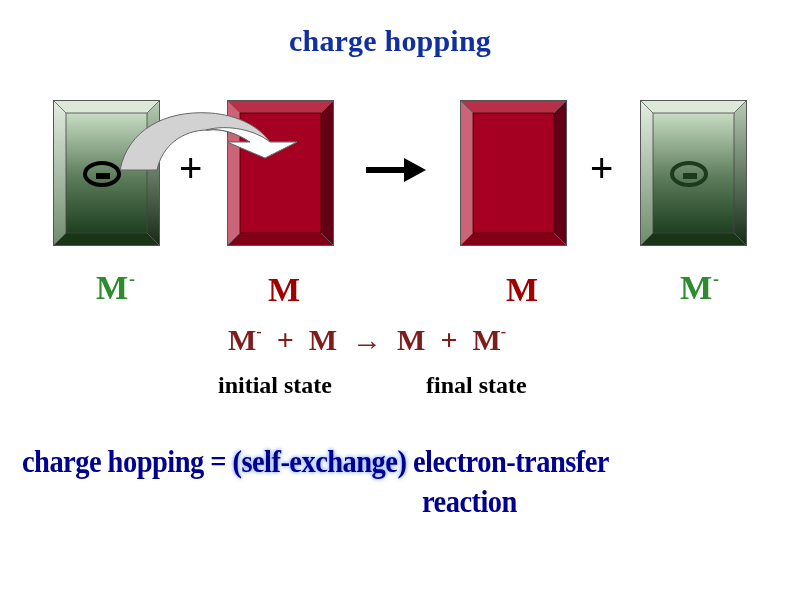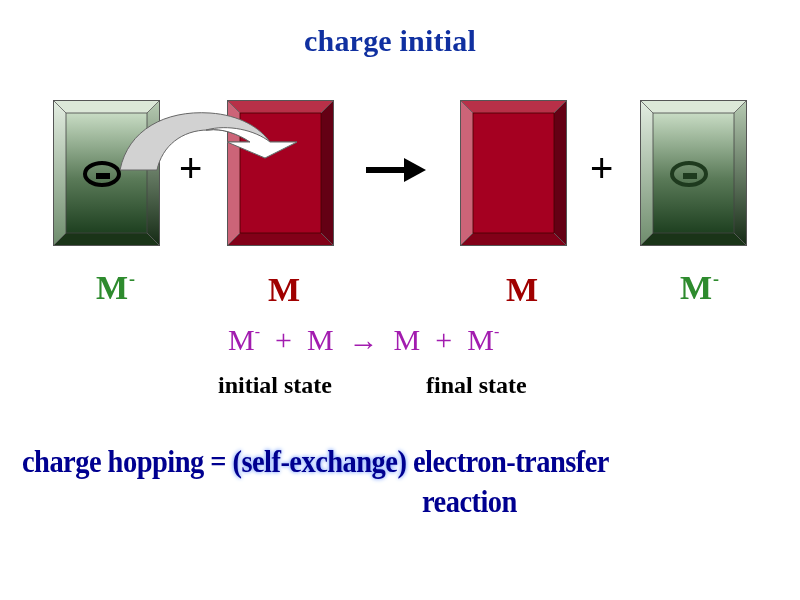--- a/index.html
+++ b/index.html
@@ -6,30 +6,30 @@
     body { width: 800px; height: 600px; position: relative; overflow: hidden; font-family: "Liberation Serif", serif; }
     .abs { position: absolute; }
     .title { left: 0; width: 780px; top: 24px; text-align: center; font-size: 30px; font-weight: bold; color: #1030a0; letter-spacing: 0.2px; }
     .box { position: absolute; width: 107px; height: 146px; }
     .box svg { display: block; }
     .plus { font-family: "Liberation Sans", sans-serif; font-size: 40px; color: #000; line-height: 1; }
     .lbl { font-size: 34px; font-weight: bold; line-height: 1; }
     .lbl sup { font-size: 18px; vertical-align: 14px; margin-left: 1px; }
     .green { color: #2e8b2e; }
     .red { color: #a00000; }
-    .eq { font-size: 30px; font-weight: normal; color: #a21caf; line-height: 1; white-space: pre; }
+    .eq { font-size: 30px; font-weight: bold; color: #7f1d1d; line-height: 1; white-space: pre; }
     .eq sup { font-size: 16px; vertical-align: 13px; }
     .state { font-size: 24px; font-weight: bold; color: #000; line-height: 1; white-space: pre; text-align: right; }
     .def { font-size: 31px; font-weight: bold; color: #000090; line-height: 1; letter-spacing: -0.6px; white-space: nowrap; transform: scaleX(0.92); transform-origin: left top; }
     .hl { text-shadow: 0 0 4px #8fb0ff, 0 0 6px #a8c0ff; }
   </style>
 </head>
 <body>
 
-<div class="abs title">charge initial</div>
+<div class="abs title">charge hopping</div>
 
 <div class="box" style="left:53px; top:100px;">
   <svg width="107" height="146" viewBox="0 0 107 146">
     <defs>
       <linearGradient id="gface" x1="0" y1="0" x2="0" y2="1">
         <stop offset="0" stop-color="#c8dcc4"></stop>
         <stop offset="0.55" stop-color="#5a7a58"></stop>
         <stop offset="1" stop-color="#1e4020"></stop>
       </linearGradient>
       <linearGradient id="gleft" x1="0" y1="0" x2="0" y2="1">

